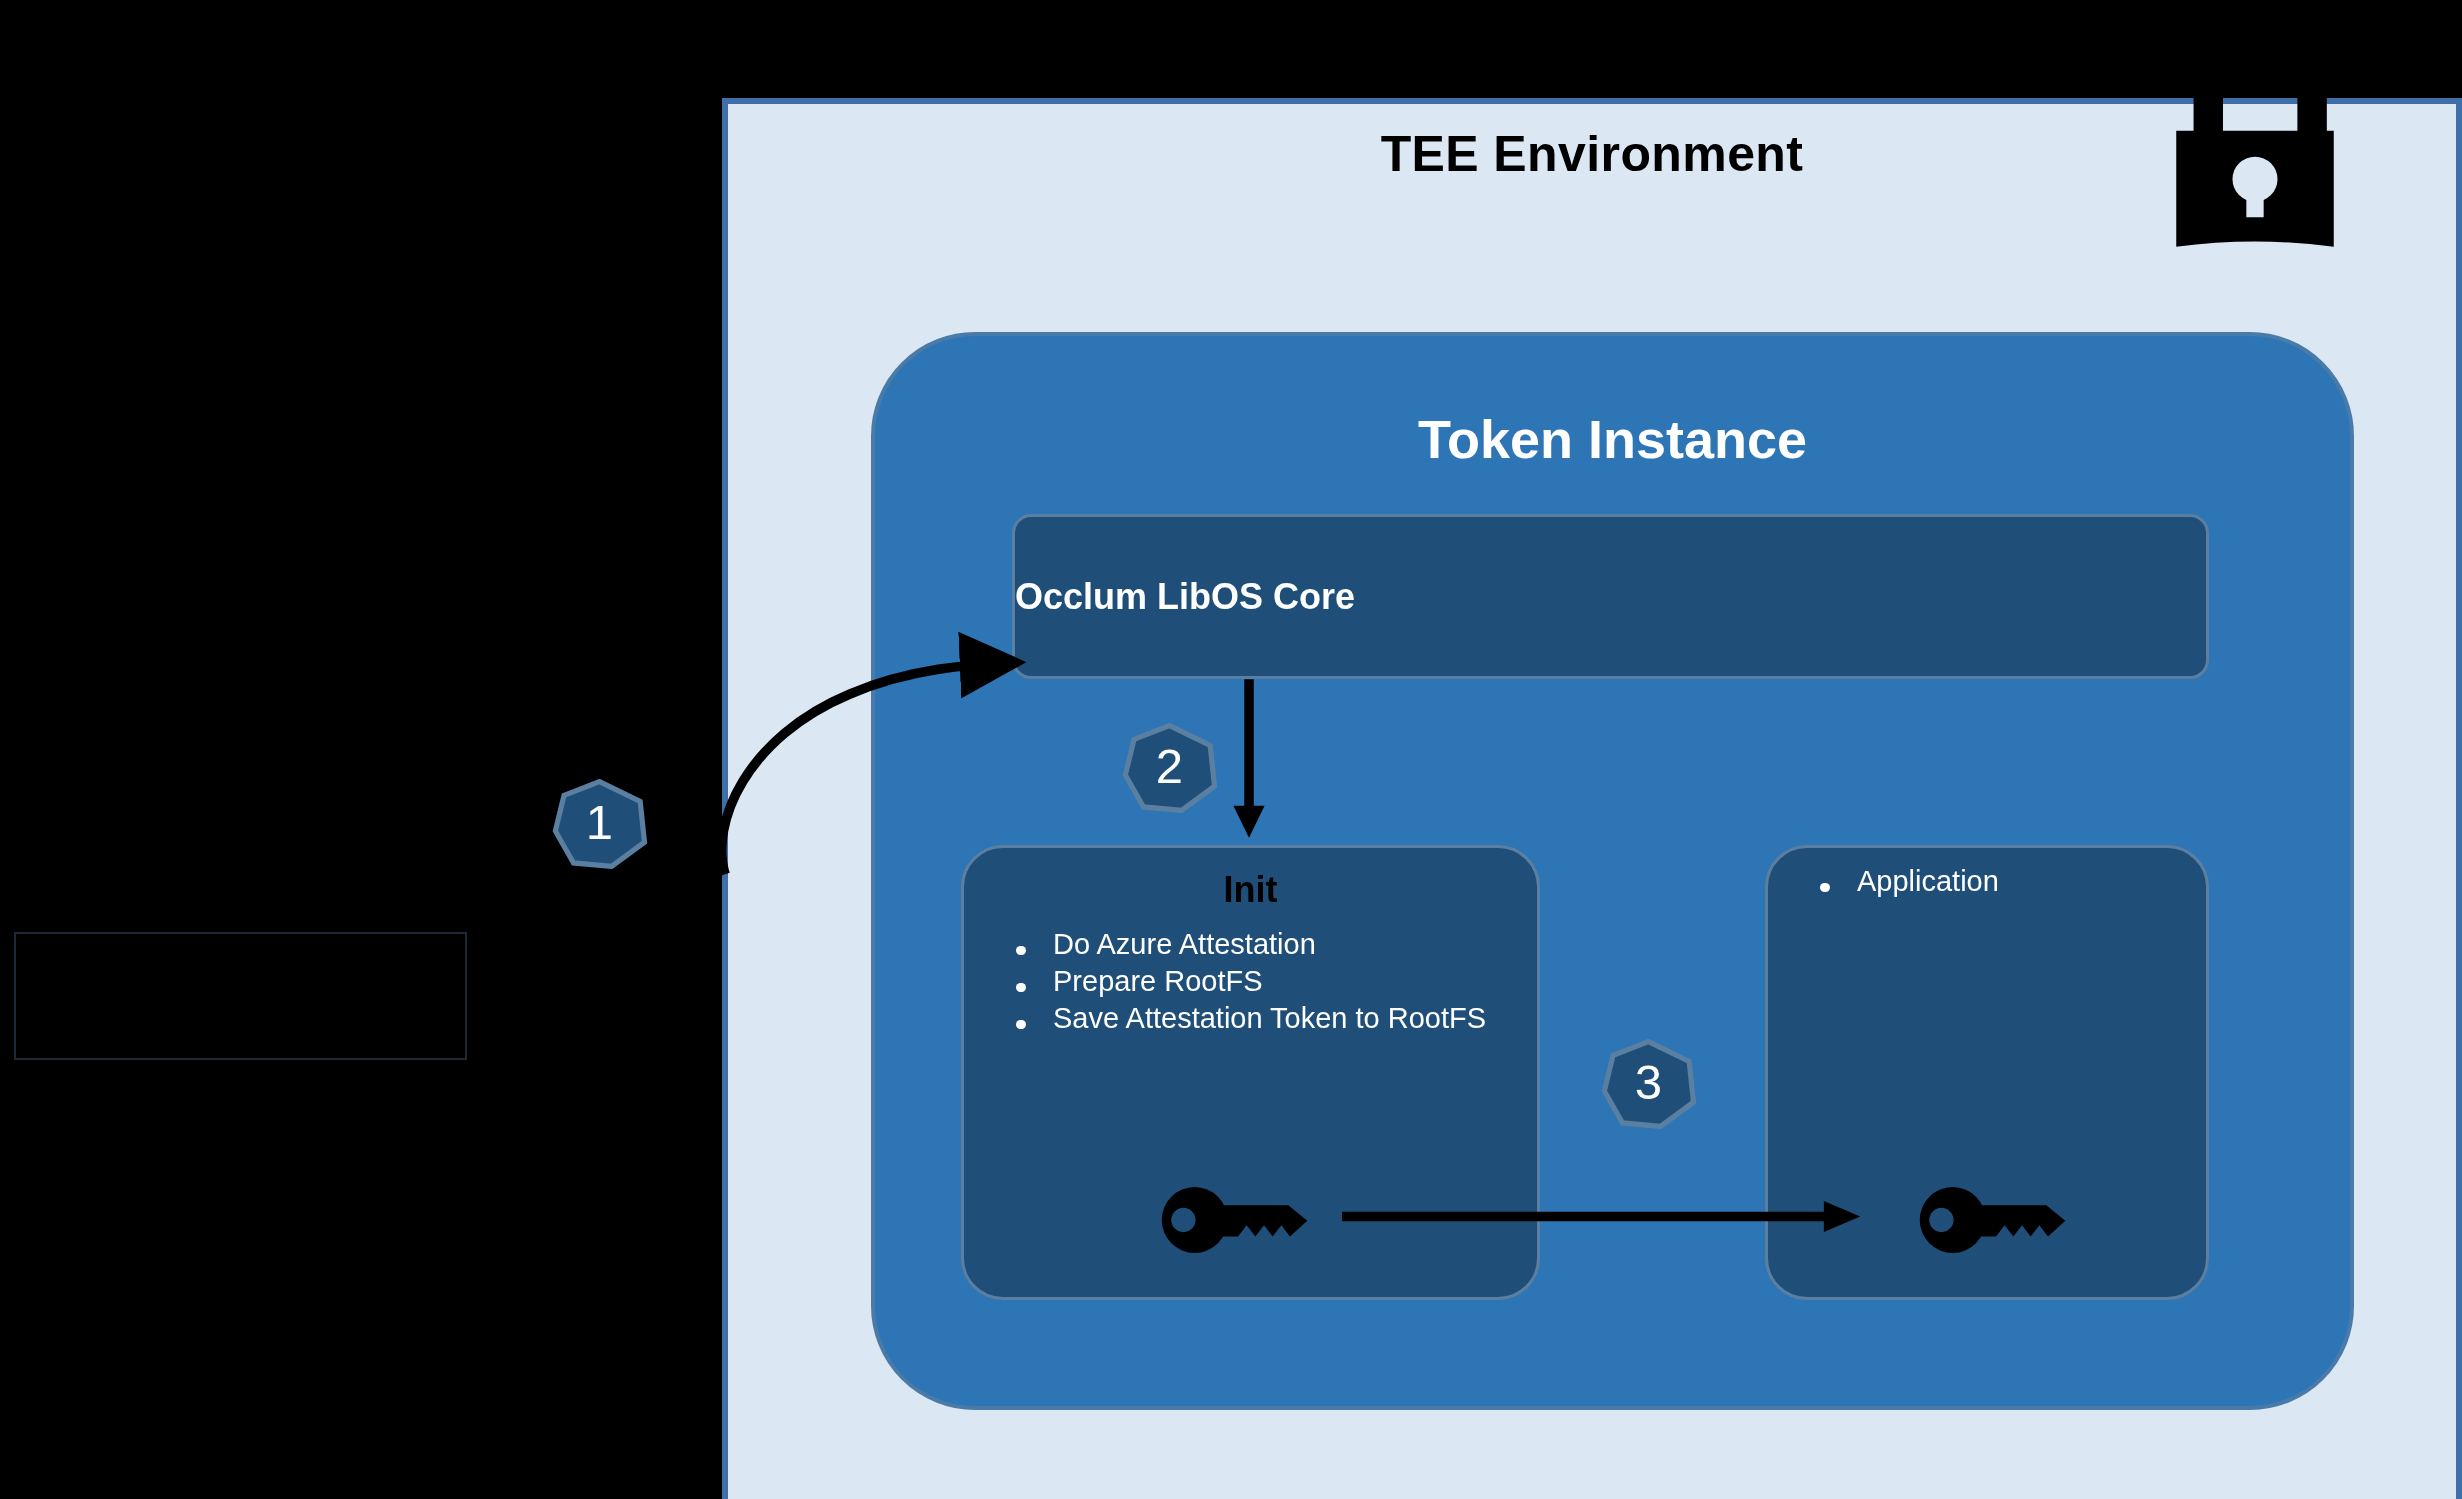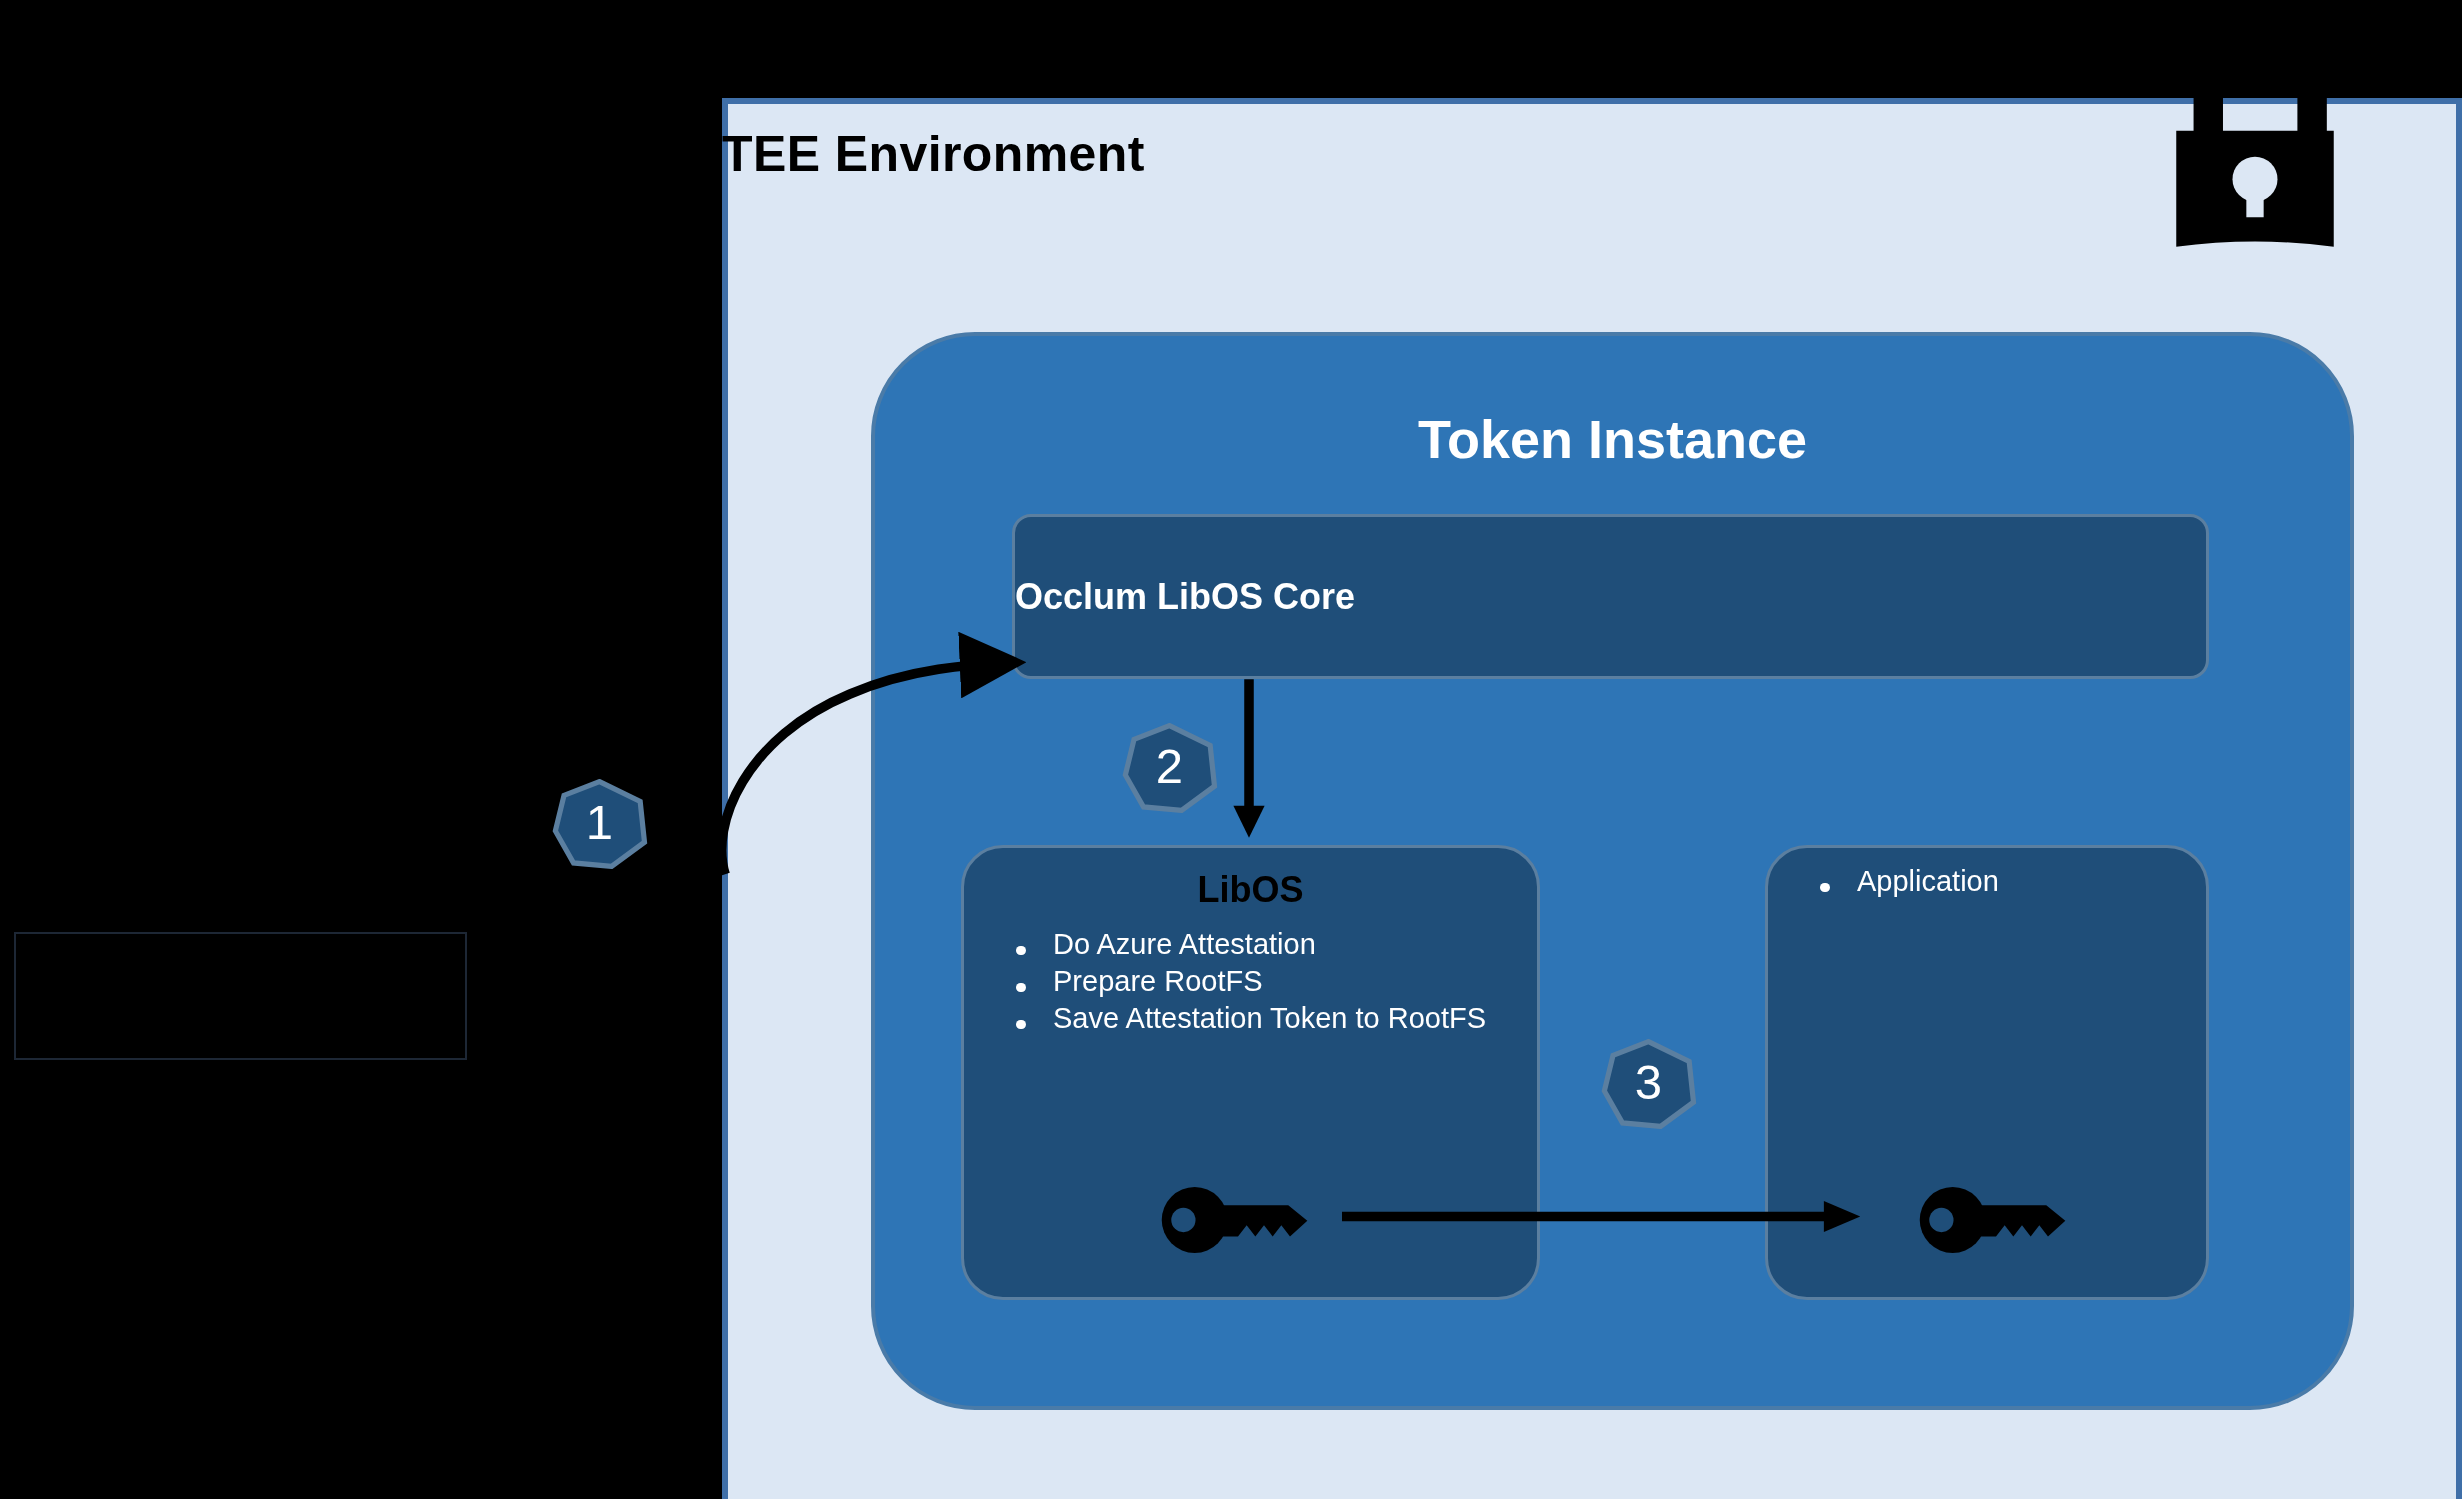--- a/index.html
+++ b/index.html
@@ -46,20 +46,21 @@
     border-top: 6px solid #3f6fa8;
     border-left: 6px solid #3f6fa8;
     border-right: 6px solid #3f6fa8;
     box-sizing: border-box;
   }
   .tee-title {
     position: absolute;
     left: 722px;
     top: 125px;
     width: 1740px;
+    text-align: center;
     font-size: 50px;
     font-weight: bold;
     color: #000000;
     letter-spacing: 0.4px;
   }
 
   
   .lock-icon {
     position: absolute;
     left: 2164px;
@@ -223,21 +224,21 @@
   </svg>
 
   <div class="occlum-panel"></div>
   <div class="occlum-title">Token Instance</div>
 
   <div class="libos-box">
     <span class="libos-label">Occlum LibOS Core</span>
   </div>
 
   <div class="init-box">
-    <div class="box-title">LibOS</div>
+    <div class="box-title">Init</div>
     <ul class="bullet-list">
       <li>Do Azure Attestation</li>
       <li>Prepare RootFS</li>
       <li>Save Attestation Token to RootFS</li>
     </ul>
   </div>
 
   <div class="rootfs-box">
     <ul class="bullet-list">
       <li>Application</li>

